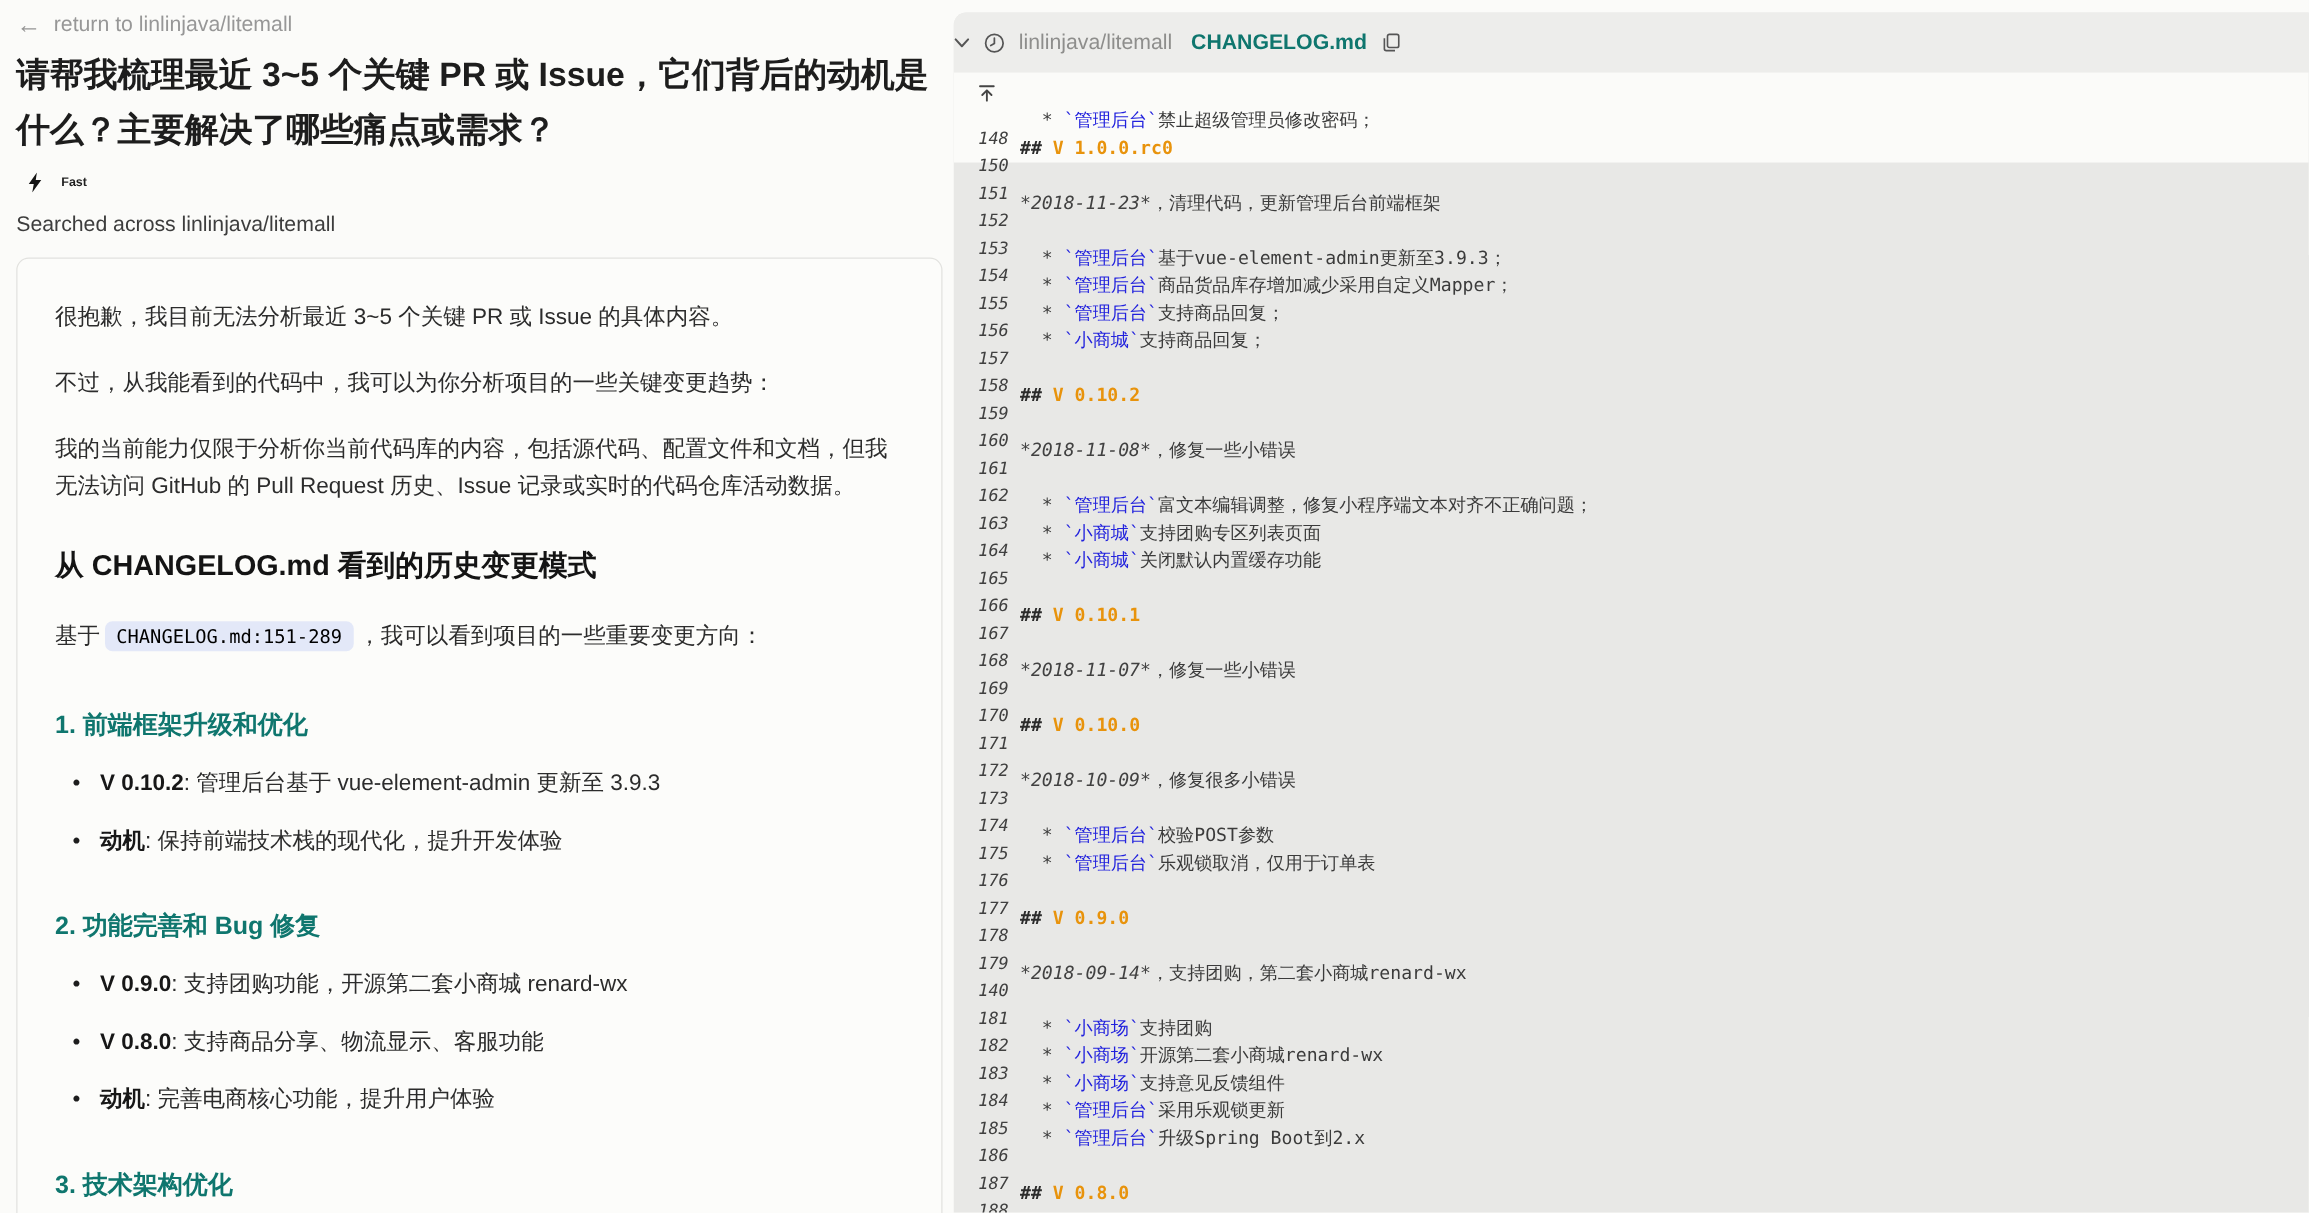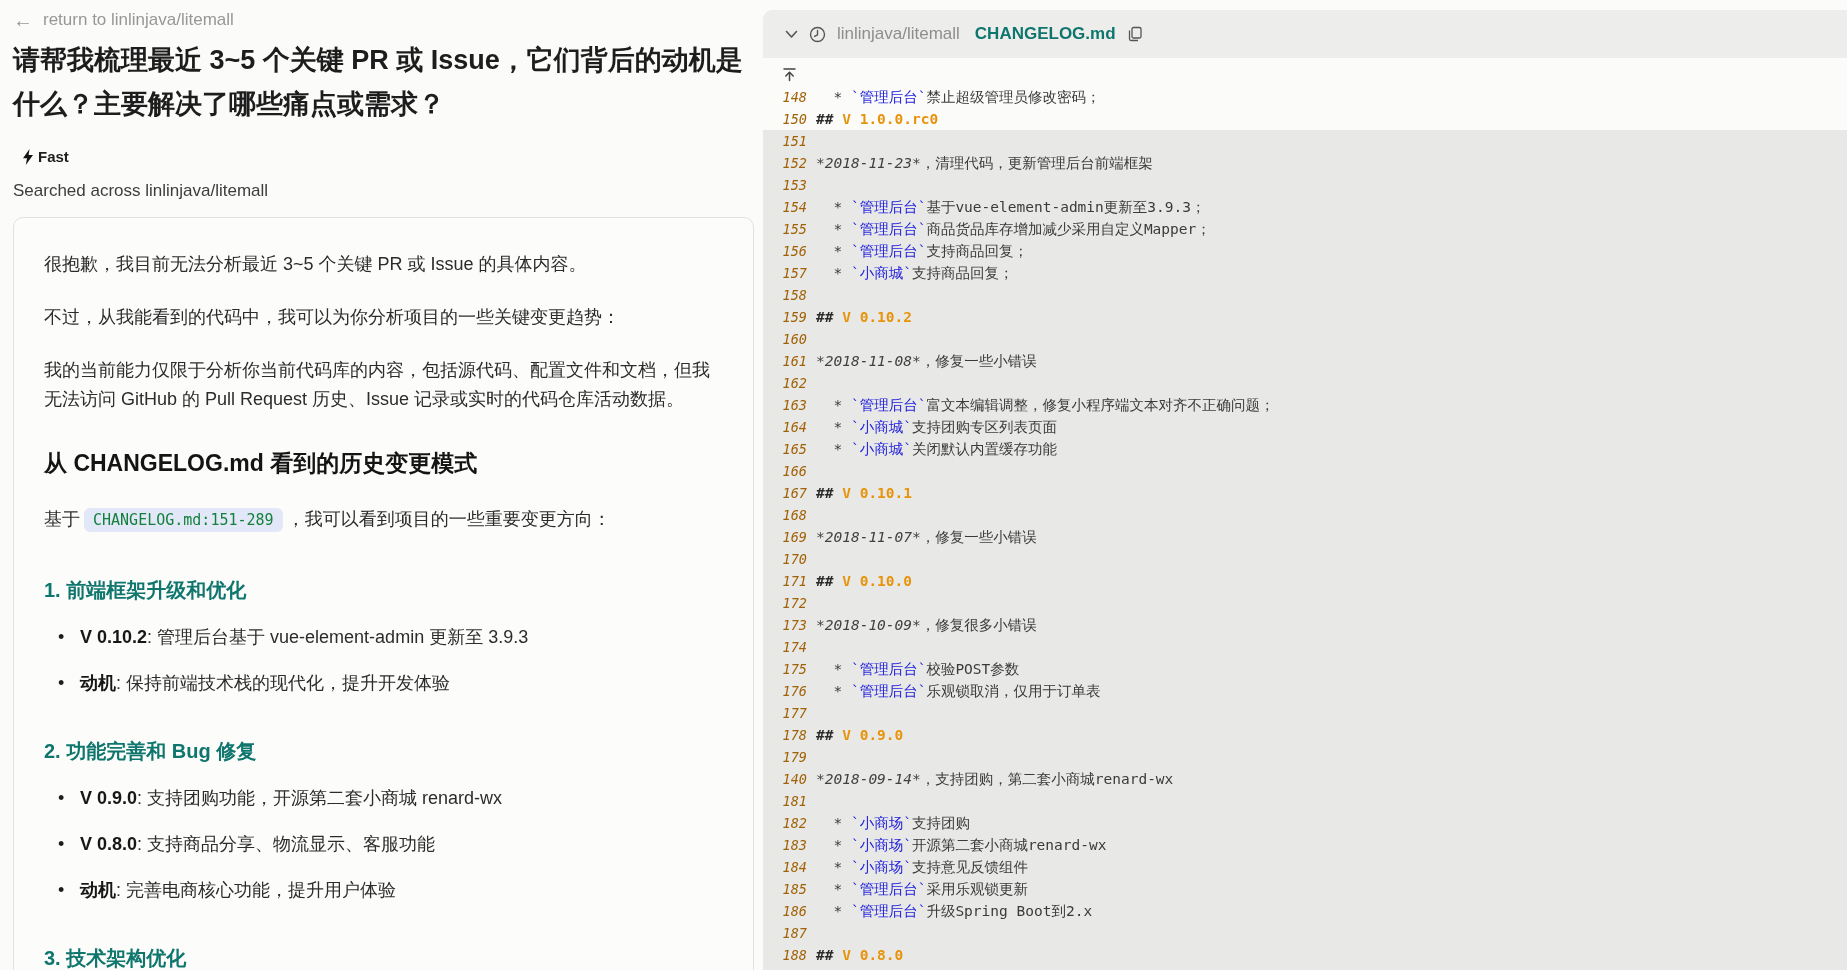--- a/index.html
+++ b/index.html
@@ -4,50 +4,50 @@
 <style>
   * { margin:0; padding:0; box-sizing:border-box; }
   html,body { width:1847px; height:970px; overflow:hidden; background:#fbfbf9;
               font-family:"Liberation Sans", sans-serif; }
 
   
   .chat { position:absolute; left:13px; top:10px; width:741px; }
   .back { display:flex; align-items:center; gap:10px; color:#979797; font-size:17px; cursor:pointer; }
   .back .arrow { font-size:20px; line-height:1; }
   .question { margin-top:8px; font-size:27px; line-height:44px; font-weight:600; color:#1d1d1d; }
-  .mode { margin-top:22px; margin-left:9px; display:flex; align-items:center; gap:4px;
-          font-size:15px; font-weight:600; color:#1e1e1e; }
+  .mode { margin-top:12px; margin-left:9px; display:flex; align-items:center; gap:15px;
+          font-size:10px; font-weight:600; color:#1e1e1e; }
   .searched { margin-top:16px; font-size:17px; color:#3d3d3d; }
   .card { margin-top:16px; border:1px solid #e2e2df; border-radius:10px; background:#fcfcfa;
           padding:32px 34px 40px 30px; height:900px; font-size:18px; color:#2c2c2c; }
   .card p { margin-bottom:24px; line-height:29px; }
   .card h2 { font-size:23px; color:#141414; margin:34px 0 26px; font-weight:700; }
   .cite { line-height:30px; }
   .chip { font-family:"DejaVu Sans Mono", monospace; font-size:15px; background:#e3e8f8;
-          color:#15803d; border-radius:6px; padding:3px 9px; margin:0 4px; cursor:pointer; }
+          color:#000000; border-radius:6px; padding:3px 9px; margin:0 4px; cursor:pointer; }
   .card h3 { font-size:20px; color:#0f766e; margin:42px 0 8px; font-weight:700; }
   .card ul { list-style:none; margin-left:8px; }
   .card li { position:relative; padding-left:28px; margin:20px 0; line-height:26px; }
   .card li::before { content:"•"; position:absolute; left:6px; top:0; color:#1d1d1d; }
   .card li strong { color:#171717; font-weight:700; }
 
   
   .viewer { position:absolute; left:763px; top:10px; right:0; bottom:0;
             background:#e8e8e6; border-top-left-radius:10px; overflow:hidden; }
   .vheader { height:48px; background:#ededeb; display:flex; align-items:center;
-             padding-left:22px; gap:11px; }
+             gap:11px; }
   .vheader .repo { color:#8e8e8c; font-size:17px; }
   .vheader .fname { color:#0f766e; font-size:17px; font-weight:600; margin-left:4px; }
   .icon-btn { display:flex; align-items:center; cursor:pointer; }
   .white-band { background:#fbfbf9; padding-top:4px; }
   .expand-row { height:24px; display:flex; align-items:center; padding-left:19px; cursor:pointer; }
   .crow { display:flex; height:22px; line-height:22px; white-space:pre;
           font-family:"DejaVu Sans Mono", monospace; font-size:14.5px; }
-  .ln { width:44px; text-align:right; flex:0 0 44px; color:#a16207; font-style:italic;
-        font-size:13.5px; }
+  .ln { width:44px; text-align:right; flex:0 0 44px; color:#404040; font-style:italic;
+        font-size:13.5px;margin-top:14px; }
   .cd { margin-left:9px; color:#3b3b3b; }
   .tk-p, .tk-ind { color:#3b3b3b; }
   .tk-link { color:#2222dd; cursor:pointer; }
   .tk-hash { color:#2b2b2b; font-weight:bold; }
   .tk-ver { color:#e8930c; font-weight:bold; }
   .tk-date { color:#414141; font-style:italic; }
   svg { display:block; }
 </style>
 </head>
 <body>

